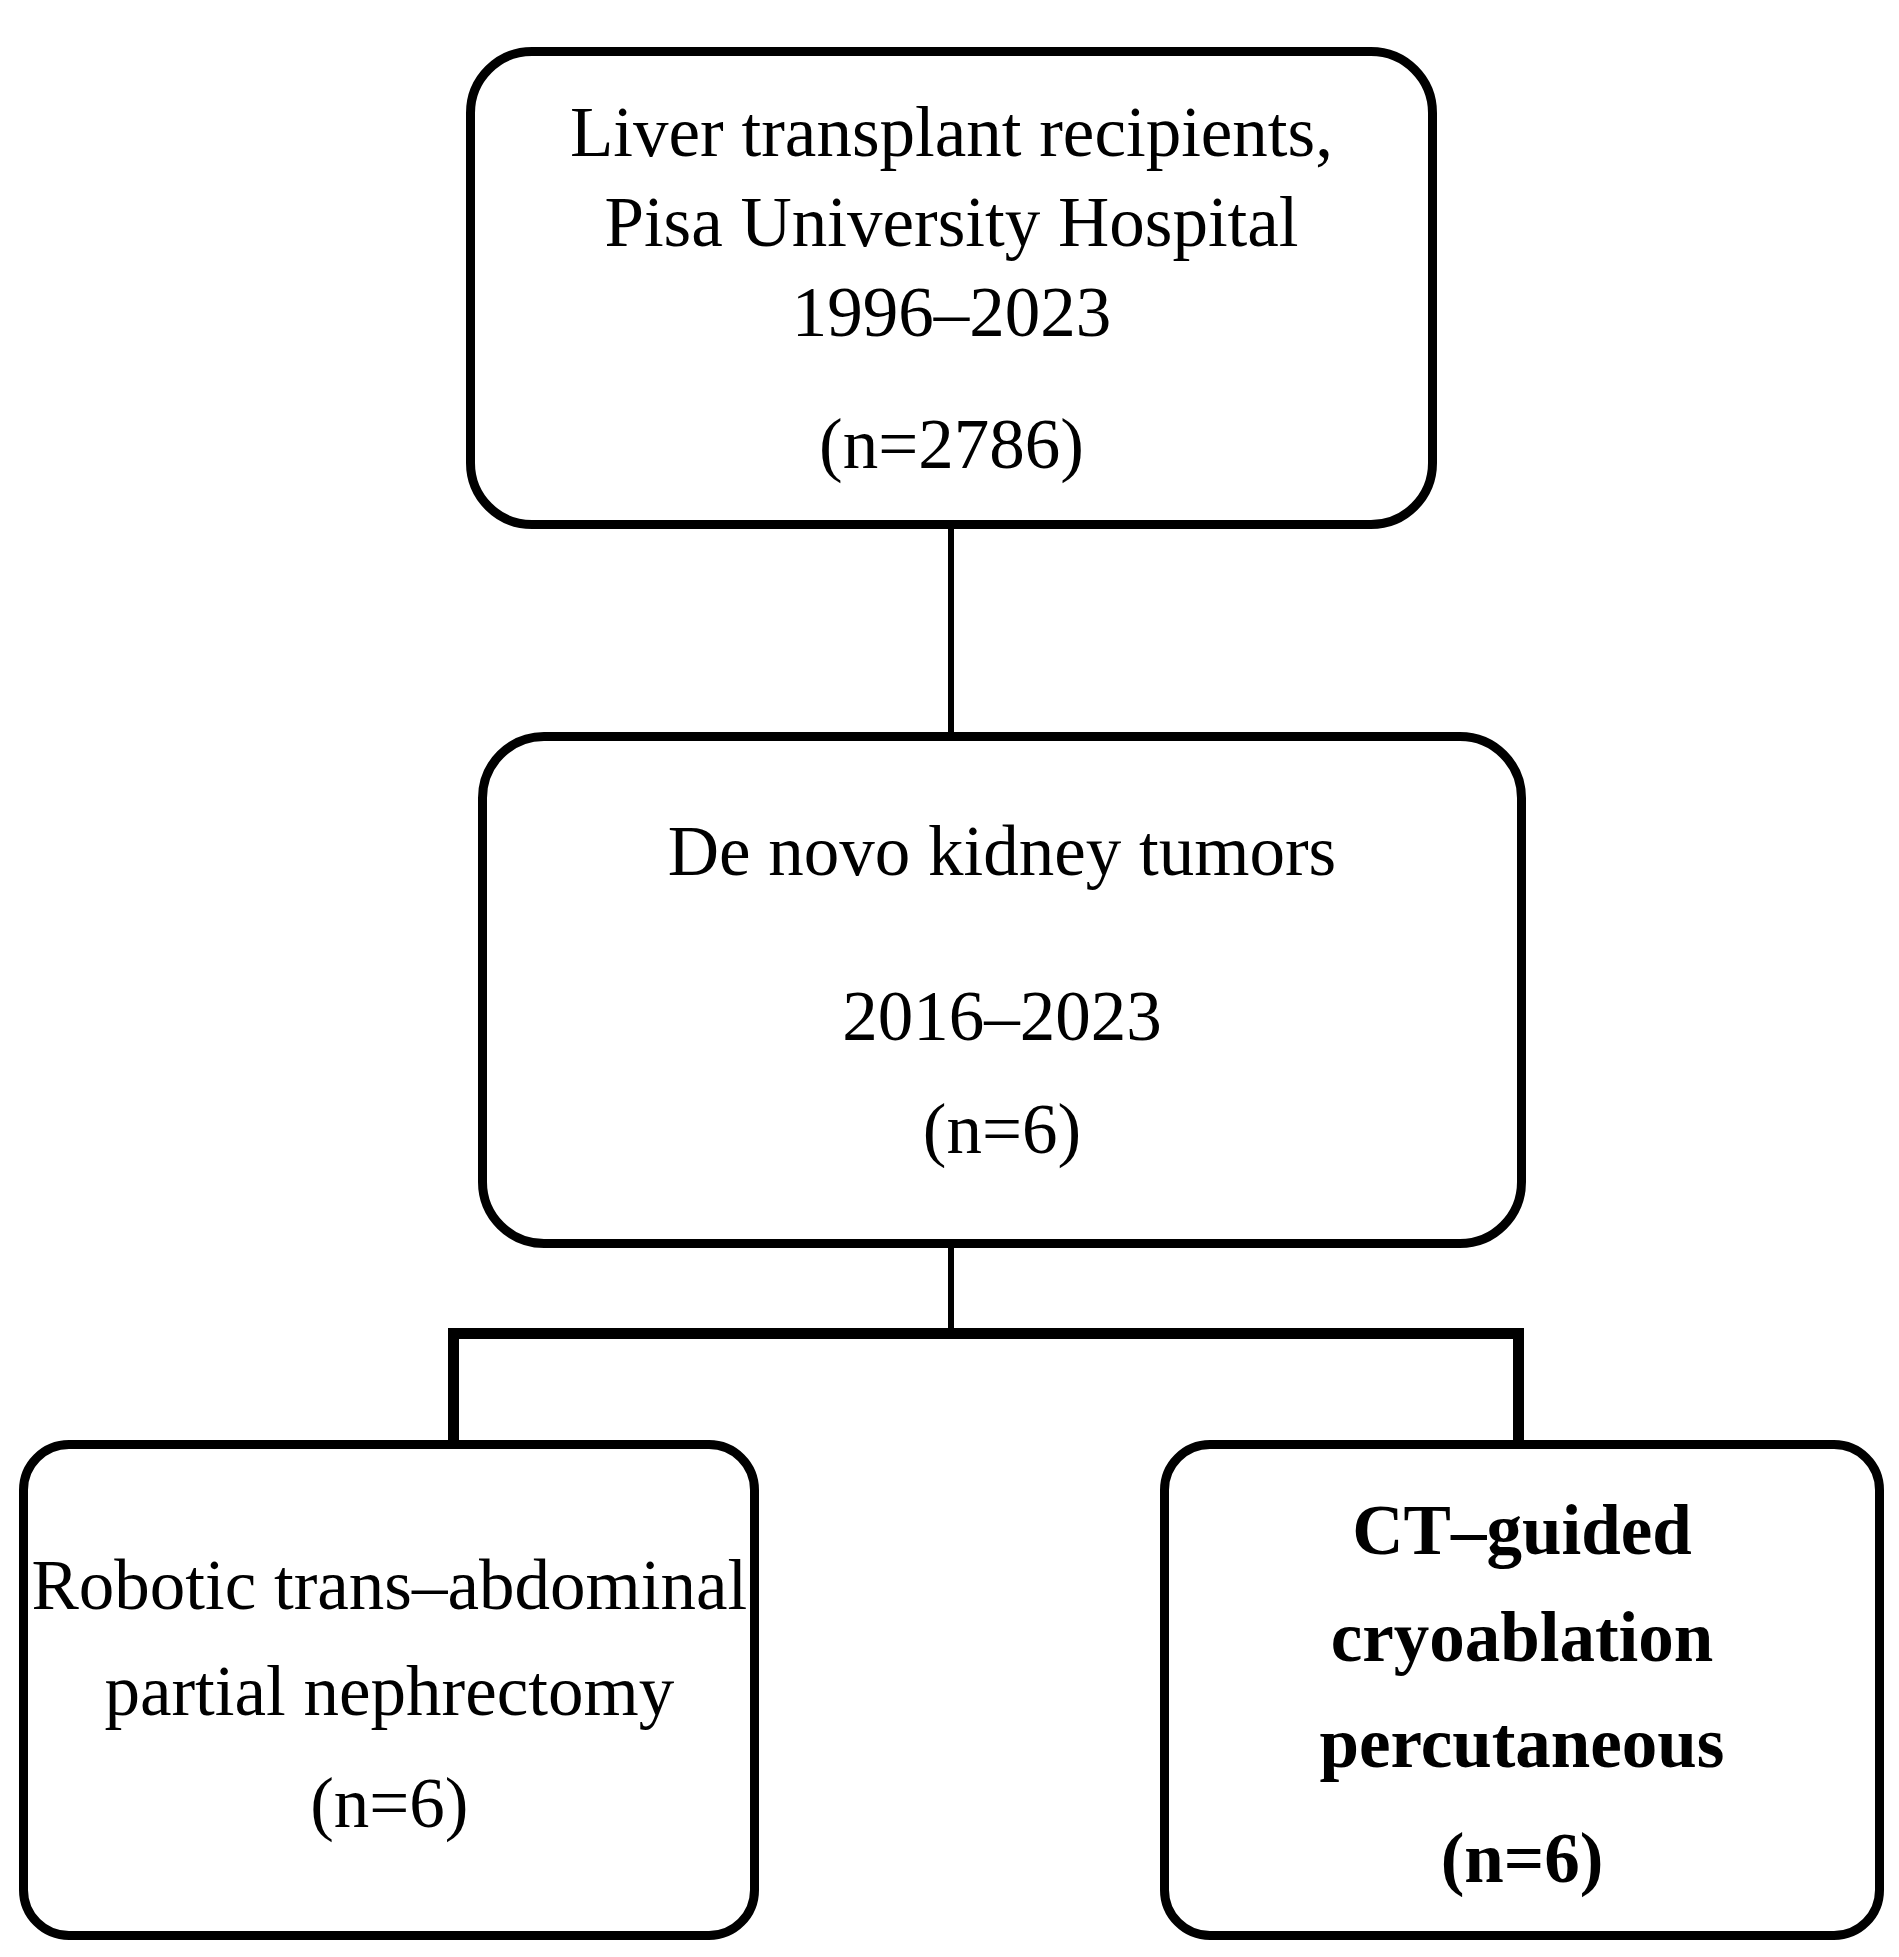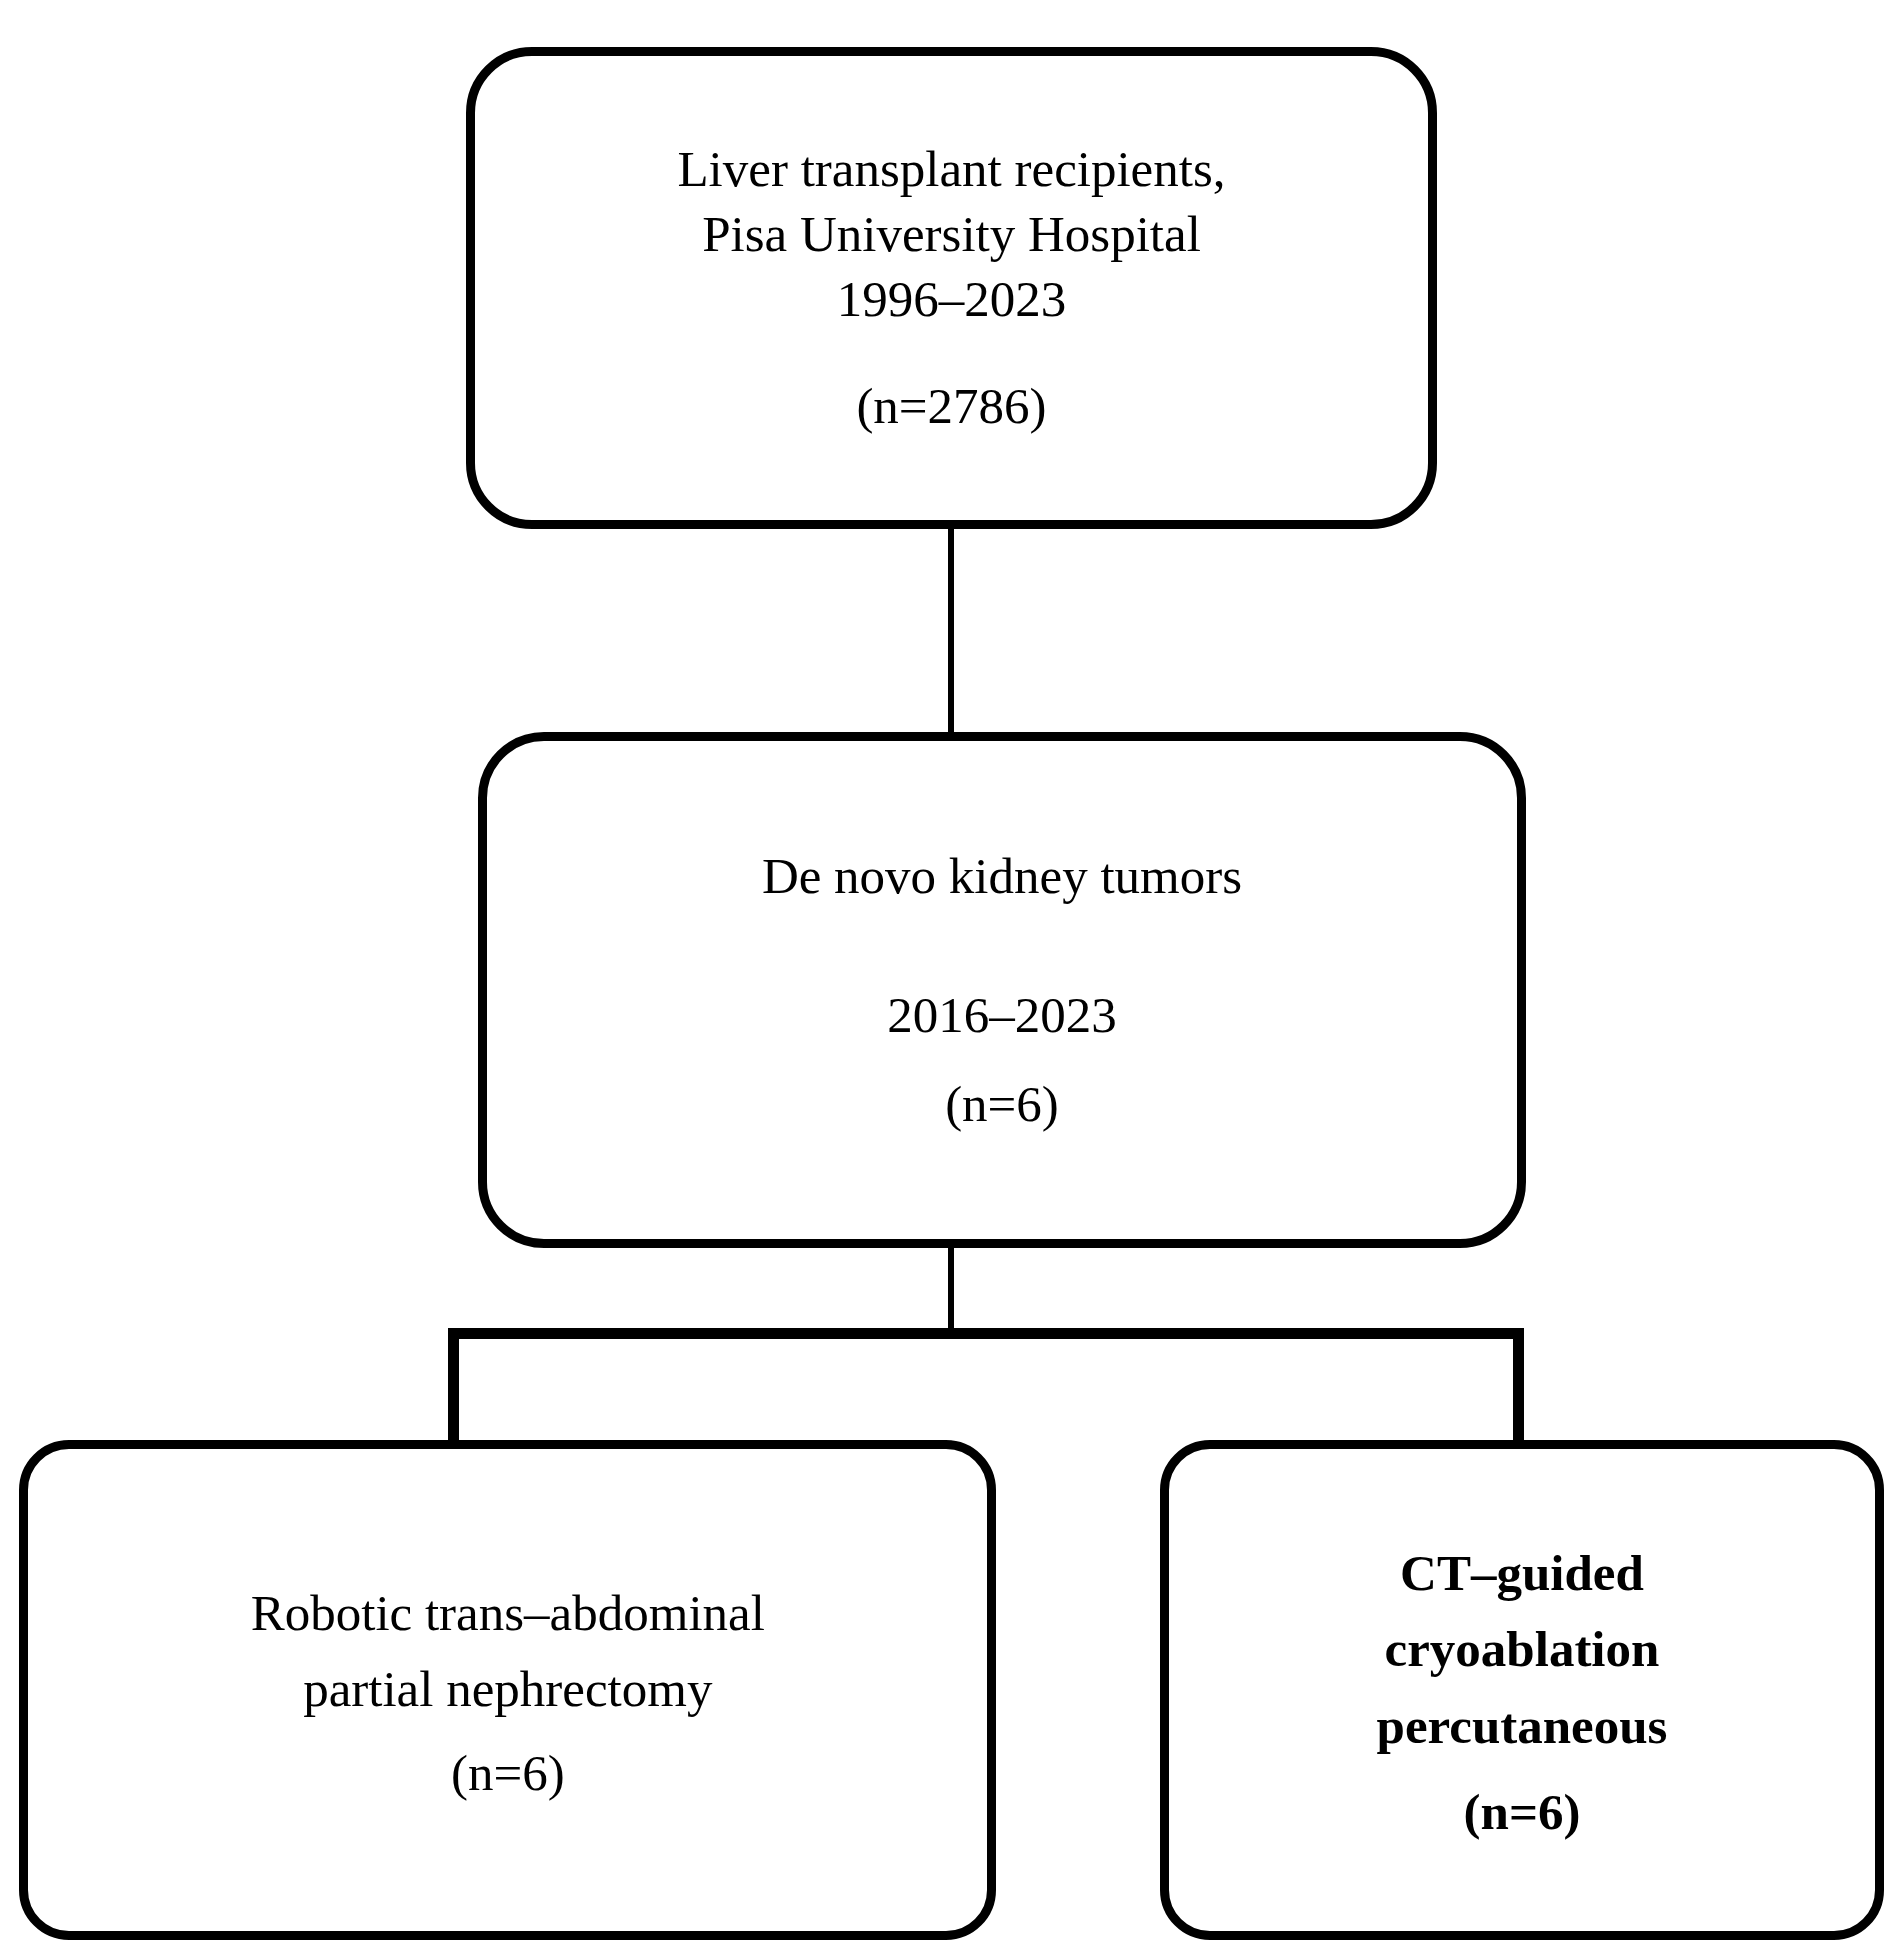--- a/index.html
+++ b/index.html
@@ -19,26 +19,26 @@
   .node {
     position: absolute;
     box-sizing: border-box;
     border: 9.7px solid #000000;
     background: #ffffff;
     display: flex;
     flex-direction: column;
     align-items: center;
     justify-content: center;
     text-align: center;
-    font-size: 51px;
+    font-size: 71px;
     z-index: 2;
   }
   .node.top    { left: 466px;  top: 47px;   width: 971px; height: 482px; border-radius: 66px; }
   .node.middle { left: 478px;  top: 732px;  width: 1048px; height: 516px; border-radius: 66px; }
-  .node.bl     { left: 19.3px;   top: 1440px; width: 977px; height: 500px; border-radius: 50px; }
+  .node.bl     { left: 19.3px;   top: 1440px; width: 740px; height: 500px; border-radius: 50px; }
   .node.br     { left: 1160px; top: 1440px; width: 724px;  height: 500px; border-radius: 50px; font-weight: bold; }
 
   .top .title-group   { line-height: 1.27; }
   .bl .title-group,
   .br .title-group    { line-height: 1.50; }
   .middle .title-line { line-height: 1.27; }
   .middle .date-line  { line-height: 1.27; margin-top: 75px; }
   .count              { line-height: 1.27; }
   .top .count    { margin-top: 42px; }
   .middle .count { margin-top: 23.4px; }

